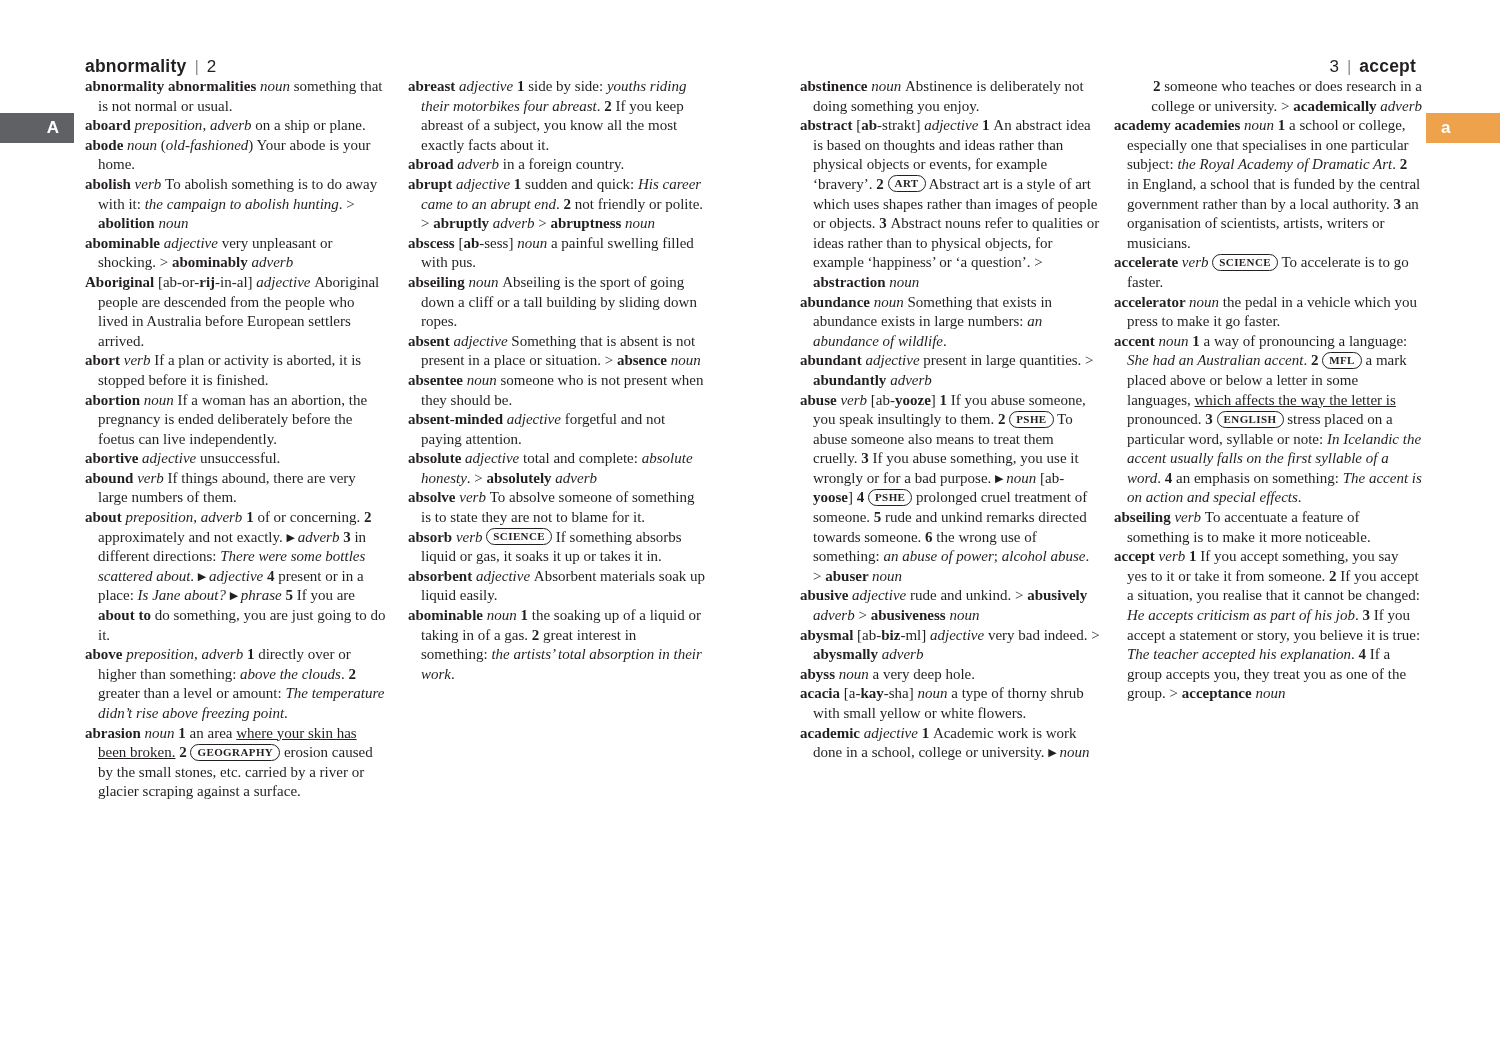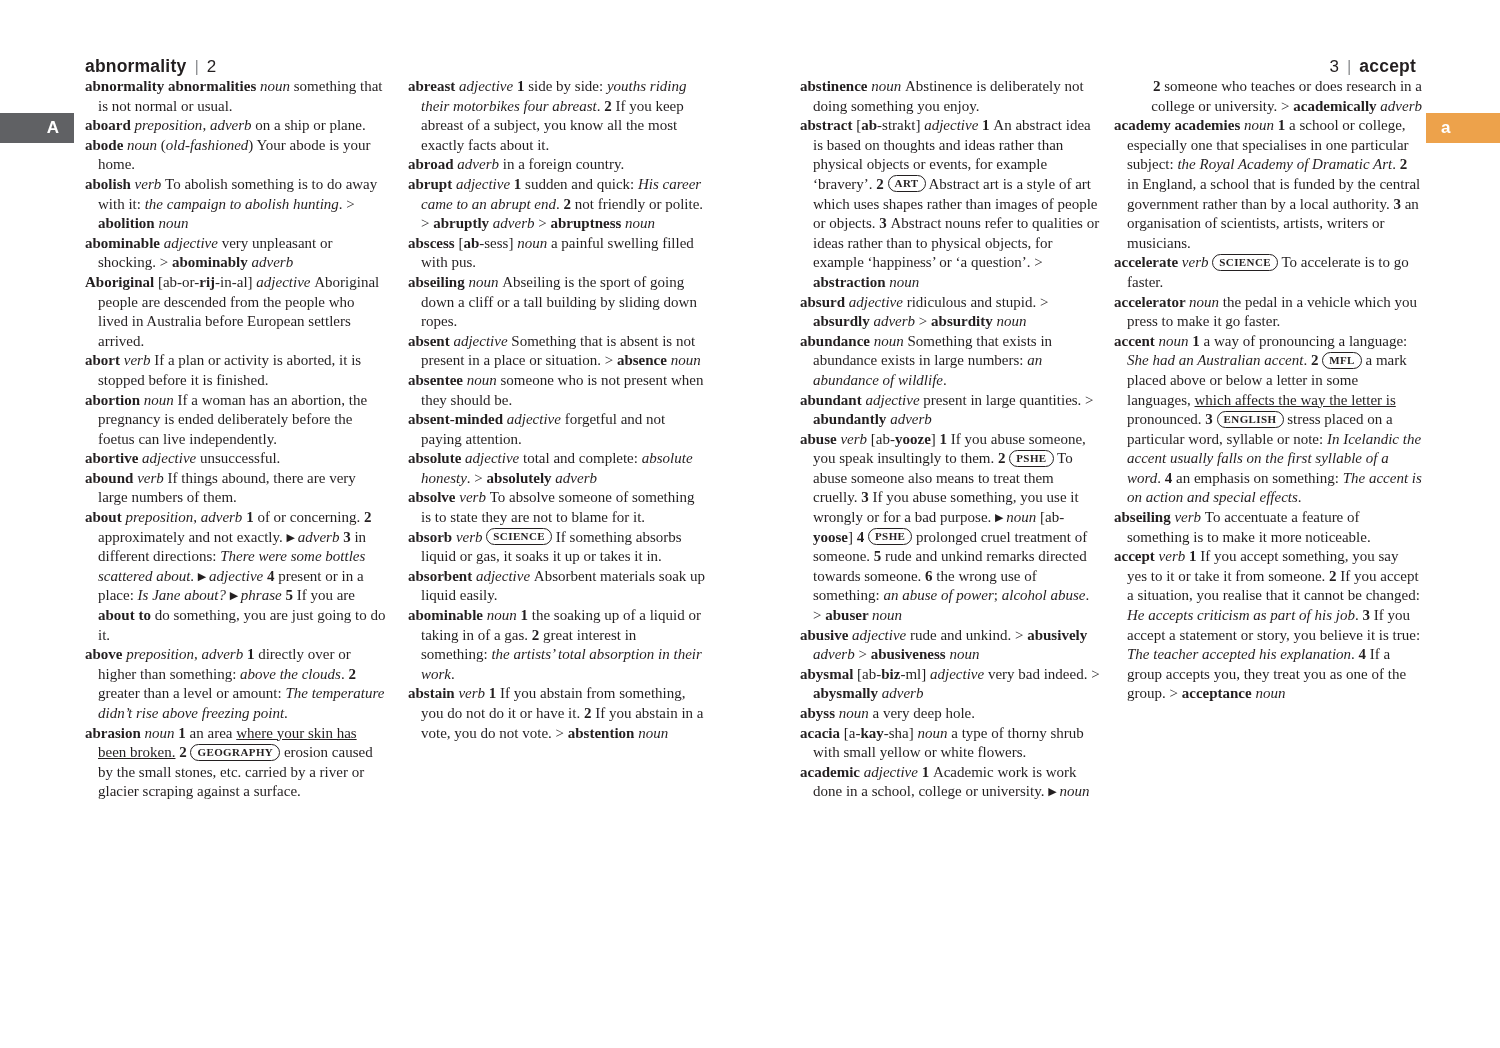--- a/index.html
+++ b/index.html
@@ -86,26 +86,24 @@
       <p class="entry"><span class="r-b">abscess </span><span class="r-t">[</span><span class="r-b">ab</span><span class="r-t">-sess] </span><span class="r-i">noun </span><span class="r-t">a painful swelling filled with pus.</span></p>
       <p class="entry"><span class="r-b">abseiling </span><span class="r-i">noun </span><span class="r-t">Abseiling is the sport of going down a cliff or a tall building by sliding down ropes.</span></p>
       <p class="entry"><span class="r-b">absent </span><span class="r-i">adjective </span><span class="r-t">Something that is absent is not present in a place or situation. &gt; </span><span class="r-b">absence </span><span class="r-i">noun</span></p>
       <p class="entry"><span class="r-b">absentee </span><span class="r-i">noun </span><span class="r-t">someone who is not present when they should be.</span></p>
       <p class="entry"><span class="r-b">absent-minded </span><span class="r-i">adjective </span><span class="r-t">forgetful and not paying attention.</span></p>
       <p class="entry"><span class="r-b">absolute </span><span class="r-i">adjective </span><span class="r-t">total and complete: </span><span class="r-i">absolute honesty</span><span class="r-t">. &gt; </span><span class="r-b">absolutely </span><span class="r-i">adverb</span></p>
       <p class="entry"><span class="r-b">absolve </span><span class="r-i">verb </span><span class="r-t">To absolve someone of something is to state they are not to blame for it.</span></p>
       <p class="entry"><span class="r-b">absorb </span><span class="r-i">verb </span><span class="r-g">SCIENCE</span><span class="r-t"> If something absorbs liquid or gas, it soaks it up or takes it in.</span></p>
       <p class="entry"><span class="r-b">absorbent </span><span class="r-i">adjective </span><span class="r-t">Absorbent materials soak up liquid easily.</span></p>
       <p class="entry"><span class="r-b">abominable </span><span class="r-i">noun </span><span class="r-b">1 </span><span class="r-t">the soaking up of a liquid or taking in of a gas. </span><span class="r-b">2 </span><span class="r-t">great interest in something: </span><span class="r-i">the artists’ total absorption in their work</span><span class="r-t">.</span></p>
-      <p class="entry"><span class="r-b">abstain </span><span class="r-i">verb </span><span class="r-b">1 </span><span class="r-t">If you abstain from something, you do not do it or have it. </span><span class="r-b">2 </span><span class="r-t">If you abstain in a vote, you do not vote. &gt; </span><span class="r-b">abstention </span><span class="r-i">noun</span></p>
     </div>
   <div class="col c2">
       <p class="entry"><span class="r-b">abstinence </span><span class="r-i">noun </span><span class="r-t">Abstinence is deliberately not doing something you enjoy.</span></p>
       <p class="entry"><span class="r-b">abstract </span><span class="r-t">[</span><span class="r-b">ab</span><span class="r-t">-strakt] </span><span class="r-i">adjective </span><span class="r-b">1 </span><span class="r-t">An abstract idea is based on thoughts and ideas rather than physical objects or events, for example ‘bravery’. </span><span class="r-b">2 </span><span class="r-g">ART</span><span class="r-t"> Abstract art is a style of art which uses shapes rather than images of people or objects. </span><span class="r-b">3 </span><span class="r-t">Abstract nouns refer to qualities or ideas rather than to physical objects, for example ‘happiness’ or ‘a question’. &gt; </span><span class="r-b">abstraction </span><span class="r-i">noun</span></p>
-      <p class="entry"><span class="r-b">absurd </span><span class="r-i">adjective </span><span class="r-t">ridiculous and stupid. &gt; </span><span class="r-b">absurdly </span><span class="r-i">adverb </span><span class="r-t">&gt; </span><span class="r-b">absurdity </span><span class="r-i">noun</span></p>
       <p class="entry"><span class="r-b">abundance </span><span class="r-i">noun </span><span class="r-t">Something that exists in abundance exists in large numbers: </span><span class="r-i">an abundance of wildlife</span><span class="r-t">.</span></p>
       <p class="entry"><span class="r-b">abundant </span><span class="r-i">adjective </span><span class="r-t">present in large quantities. &gt; </span><span class="r-b">abundantly </span><span class="r-i">adverb</span></p>
       <p class="entry"><span class="r-b">abuse </span><span class="r-i">verb </span><span class="r-t">[ab-</span><span class="r-b">yooze</span><span class="r-t">] </span><span class="r-b">1 </span><span class="r-t">If you abuse someone, you speak insultingly to them. </span><span class="r-b">2 </span><span class="r-g">PSHE</span><span class="r-t"> To abuse someone also means to treat them cruelly. </span><span class="r-b">3 </span><span class="r-t">If you abuse something, you use it wrongly or for a bad purpose. </span><span class="r-s">▶ </span><span class="r-i">noun </span><span class="r-t">[ab-</span><span class="r-b">yoose</span><span class="r-t">] </span><span class="r-b">4 </span><span class="r-g">PSHE</span><span class="r-t"> prolonged cruel treatment of someone. </span><span class="r-b">5 </span><span class="r-t">rude and unkind remarks directed towards someone. </span><span class="r-b">6 </span><span class="r-t">the wrong use of something: </span><span class="r-i">an abuse of power</span><span class="r-t">; </span><span class="r-i">alcohol abuse</span><span class="r-t">. &gt; </span><span class="r-b">abuser </span><span class="r-i">noun</span></p>
       <p class="entry"><span class="r-b">abusive </span><span class="r-i">adjective </span><span class="r-t">rude and unkind. &gt; </span><span class="r-b">abusively </span><span class="r-i">adverb </span><span class="r-t">&gt; </span><span class="r-b">abusiveness </span><span class="r-i">noun</span></p>
       <p class="entry"><span class="r-b">abysmal </span><span class="r-t">[ab-</span><span class="r-b">biz</span><span class="r-t">-ml] </span><span class="r-i">adjective </span><span class="r-t">very bad indeed. &gt; </span><span class="r-b">abysmally </span><span class="r-i">adverb</span></p>
       <p class="entry"><span class="r-b">abyss </span><span class="r-i">noun </span><span class="r-t">a very deep hole.</span></p>
       <p class="entry"><span class="r-b">acacia </span><span class="r-t">[a-</span><span class="r-b">kay</span><span class="r-t">-sha] </span><span class="r-i">noun </span><span class="r-t">a type of thorny shrub with small yellow or white flowers.</span></p>
       <p class="entry"><span class="r-b">academic </span><span class="r-i">adjective </span><span class="r-b">1 </span><span class="r-t">Academic work is work done in a school, college or university. </span><span class="r-s">▶ </span><span class="r-i">noun</span></p>
     </div>
   <div class="col c3">

